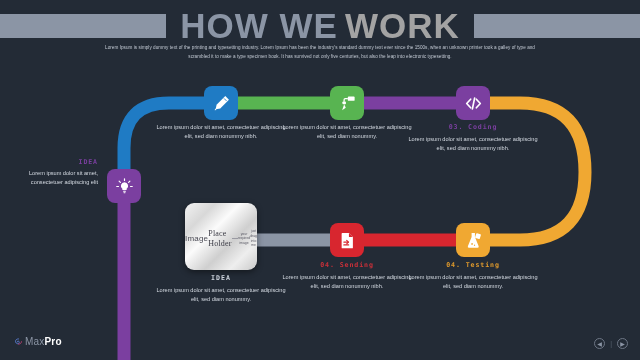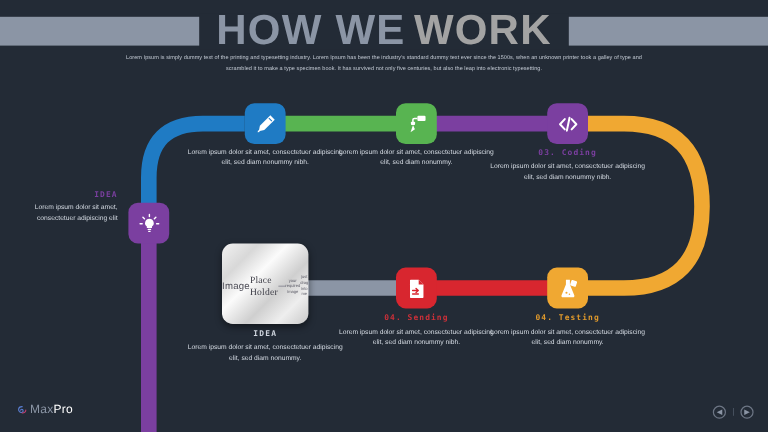--- a/index.html
+++ b/index.html
@@ -100,21 +100,21 @@
   .done .st-body { color:#d5dbe3; font-size:5.6px; line-height:9px; }
 
   
   .logo {
     position:absolute; left:14px; top:336px; z-index:6;
     display:flex; align-items:center; gap:2px;
   }
   .logo-ico { width:9px; height:9px; }
   .logo-txt { font-size:10px; letter-spacing:.2px; line-height:11px; }
   .logo-max { color:#8b95a5; }
-  .logo-pro { color:#ffffff; font-weight:normal; }
+  .logo-pro { color:#ffffff; font-weight:bold; }
 
   .nav {
     position:absolute; right:12px; top:338px; z-index:6;
     display:flex; align-items:center; gap:5px;
   }
   .nav-btn {
     width:11px; height:11px; border-radius:50%;
     border:1px solid #6d7685;
     display:flex; align-items:center; justify-content:center;
     color:#8b95a5; font-size:6px; line-height:6px;

